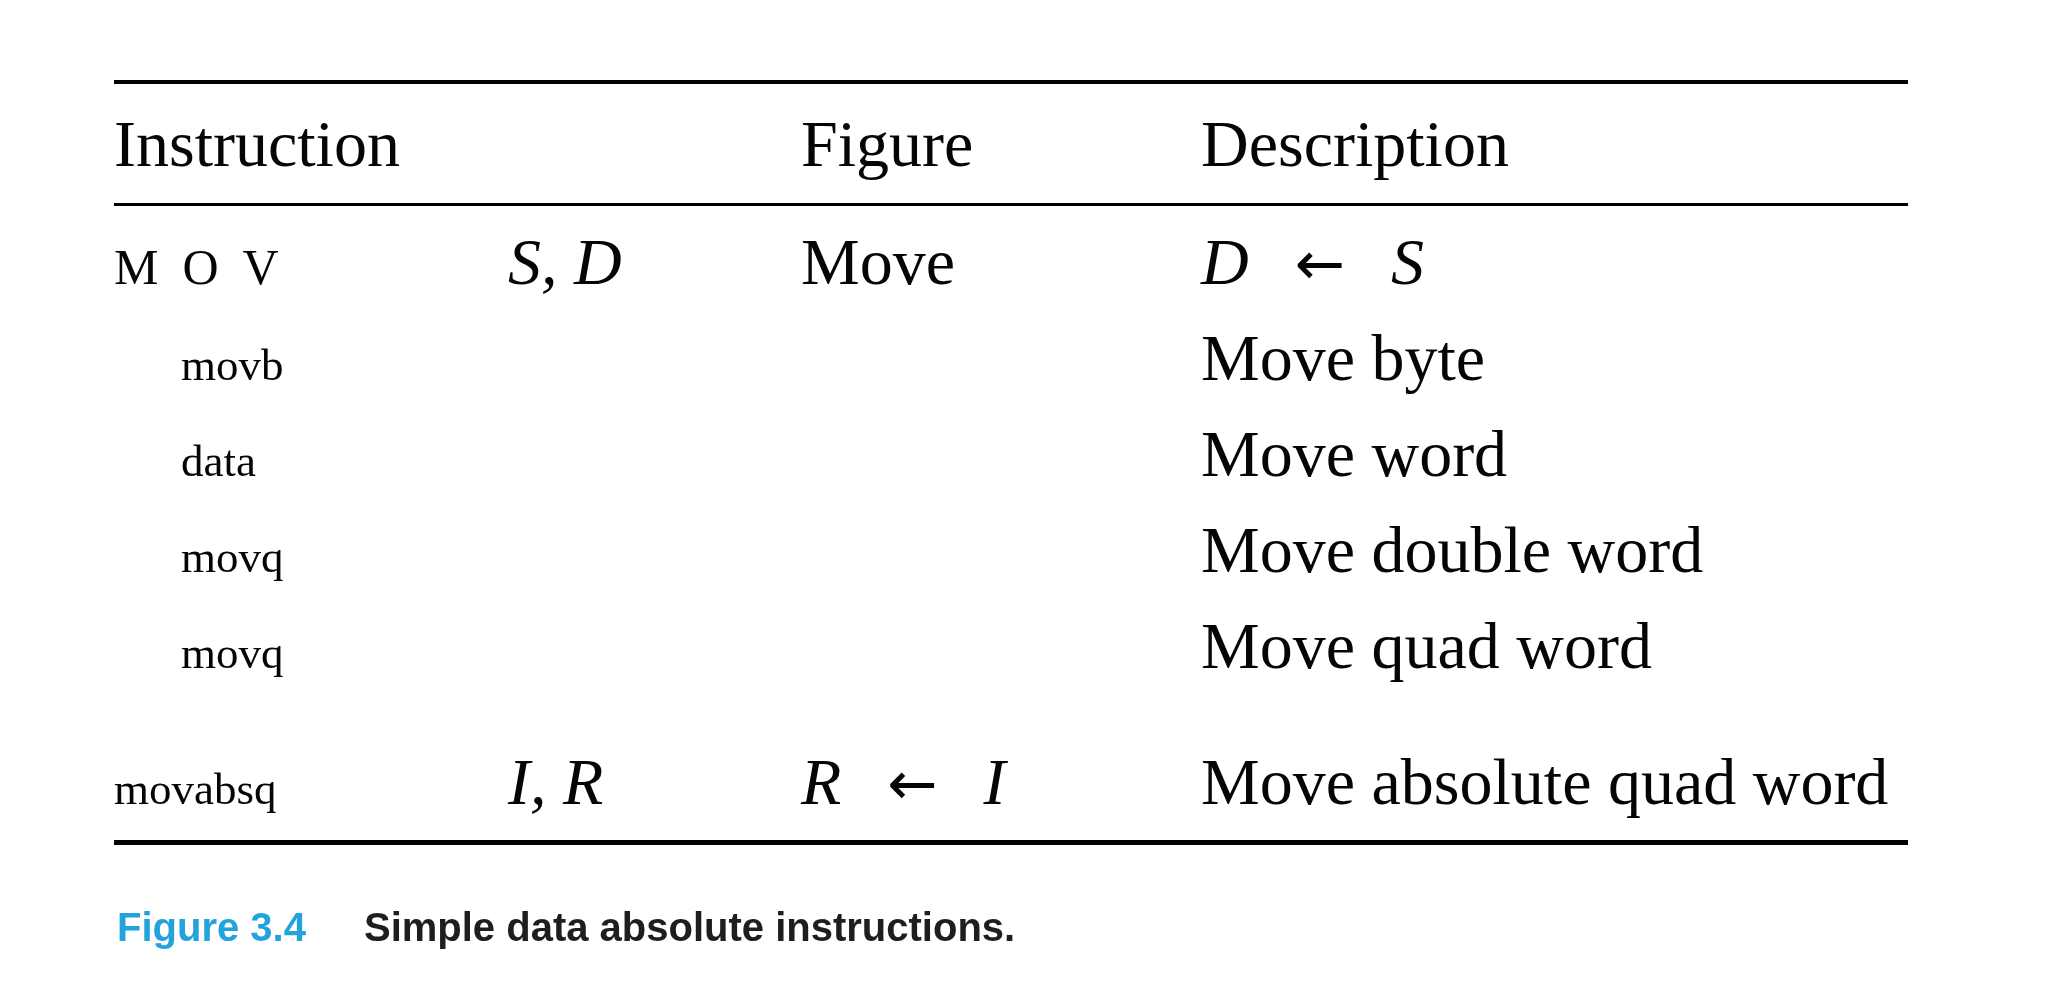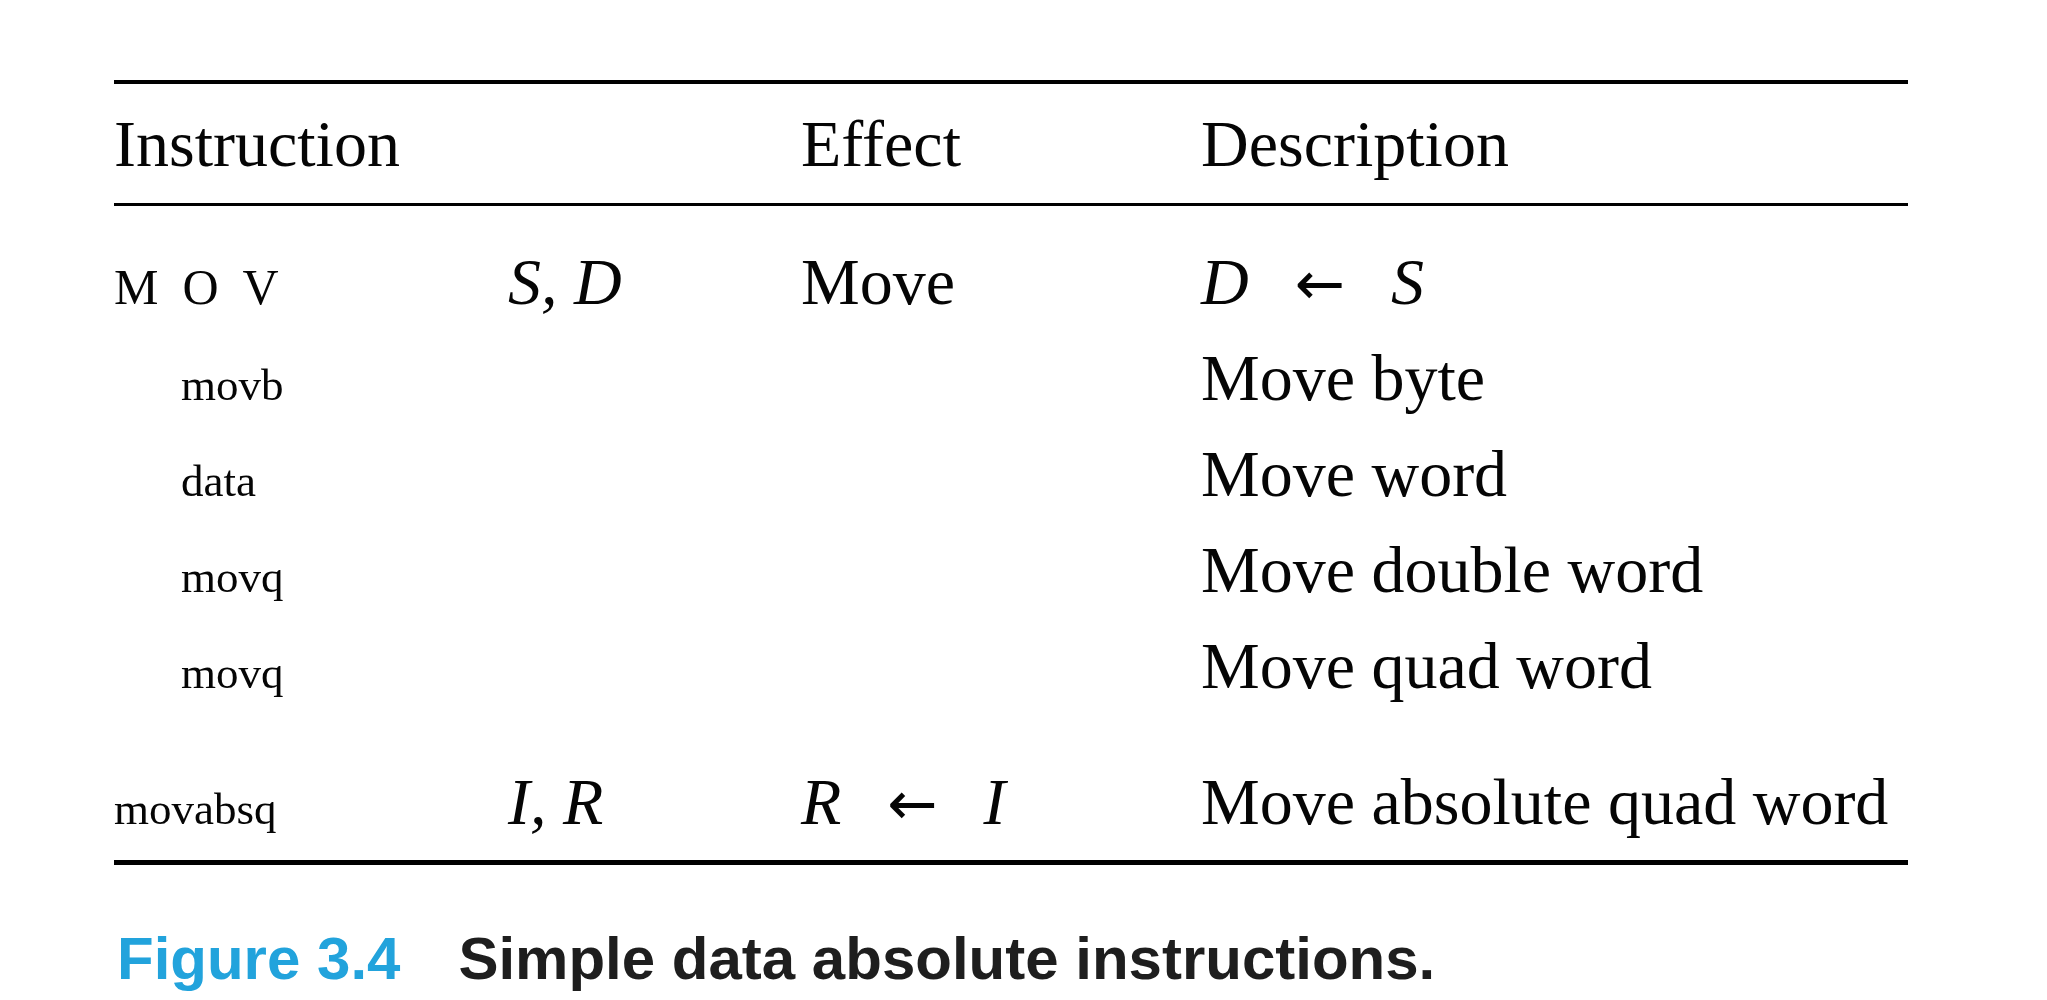--- a/index.html
+++ b/index.html
@@ -28,21 +28,21 @@
 
   .grid-row {
     display: grid;
     grid-template-columns: 378px 277px 384px auto;
     align-items: center;
     line-height: 1;
     gap: 16px;
   }
   .header-row { height: 119px; font-size: 66px; }
 
-  .table-body { padding-top: 28px; padding-bottom: 10px; }
+  .table-body { padding-top: 8px; padding-bottom: 10px; }
   .body-row { height: 96px; font-size: 66px; }
   .body-row.gap-before { margin-top: 40px; }
 
   .cell { white-space: nowrap; }
 
   .instr.smallcaps {
     font-size: 50px;
     letter-spacing: 24px;
   }
   .instr.mono {
@@ -61,36 +61,36 @@
     font-style: normal;
   }
 
   .caption {
     margin: 58px 0 0 117px;
     display: flex;
     align-items: baseline;
     gap: 58px;
     font-family: "Liberation Sans", sans-serif;
     font-weight: bold;
-    font-size: 60px;
+    font-size: 40px;
     line-height: 1.2;
   }
   .caption-label { color: var(--caption-label); }
   .caption-text  { color: var(--caption-text); }
 </style>
 </head>
 <body>
 
 <div class="fig-table">
   <div class="rule rule-top"></div>
 
   <div class="grid-row header-row">
     <div class="cell">Instruction</div>
     <div class="cell"></div>
-    <div class="cell">Effect</div>
+    <div class="cell">Figure</div>
     <div class="cell">Description</div>
   </div>
 
   <div class="rule rule-mid"></div>
 
   <div class="table-body">
       <div class="grid-row body-row">
     <div class="cell">
       <span class="instr smallcaps">MOV</span>
     </div>

